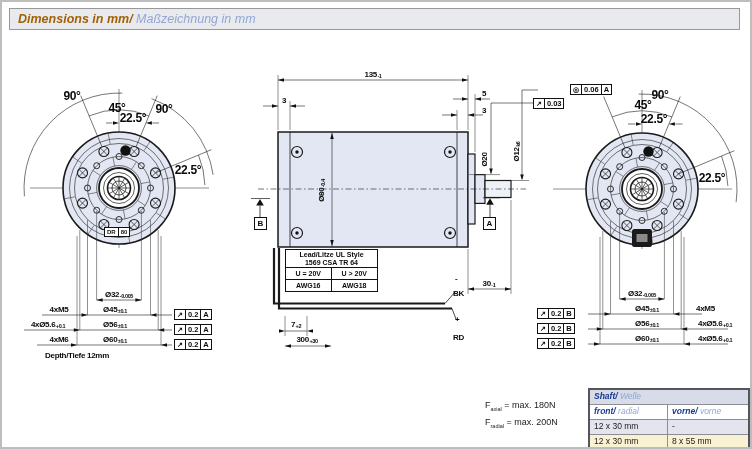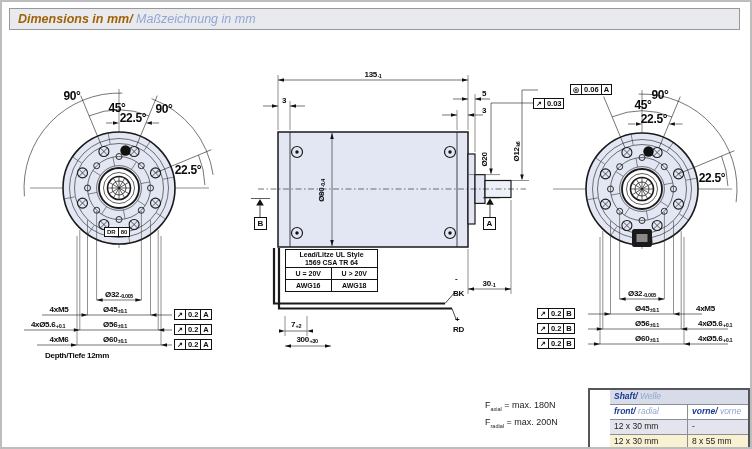--- a/index.html
+++ b/index.html
@@ -23,21 +23,21 @@
   .plate div:last-child{border-right:none;}
   .leadbox{position:absolute;left:283px;top:247px;width:93px;border:1px solid #111;background:#fff;font-size:7px;font-weight:bold;color:#0a0a0a;text-align:center;line-height:8px;box-sizing:border-box;}
   .leadbox .ttl{padding:1px 1px 0 1px;border-bottom:1px solid #111;}
   .leadrow{display:flex;}
   .leadrow div{width:50%;box-sizing:border-box;padding:2px 0 1px 0;}
   .leadrow div:first-child{border-right:1px solid #111;}
   .leadrow.mid div{border-bottom:1px solid #111;}
   .forces{position:absolute;left:483px;top:397px;font-size:9px;color:#222;line-height:13px;white-space:nowrap;}
   .forces sub{font-size:5.5px;}
   .shafttable{position:absolute;left:586px;top:386px;width:162px;border:2px solid #55565c;background:#fff;box-sizing:border-box;font-size:8.5px;color:#222;}
-  .strow{display:flex;border-top:1px solid #8d8d94;line-height:13px;height:14px;overflow:hidden;margin-left:20px;}
+  .strow{display:flex;border-top:1px solid #8d8d94;line-height:13px;height:14px;overflow:hidden;}
   .strow:first-child{border-top:none;}
   .stcell{padding:0 0 0 4px;box-sizing:border-box;}
   .stc1{width:78px;border-right:1px solid #8d8d94;}
   .stc2{flex:1;}
   .hdrow{background:#d7dce8;}
   .lavrow{background:#e4e4ee;}
   .yelrow{background:#f8f2d2;}
   .itp{color:#16398f;font-weight:bold;font-style:italic;}
   .its{color:#92a7d3;font-style:italic;}
 </style>
@@ -445,21 +445,21 @@
       <div>U &gt; 20V</div>
     </div>
     <div class="leadrow">
       <div>AWG16</div>
       <div>AWG18</div>
     </div>
   </div>
   <span class="lbl" style="left:453px;top:272px;">-</span>
   <span class="lbl" style="left:451px;top:287px;">BK</span>
   <span class="lbl" style="left:453px;top:313px;">+</span>
-  <span class="lbl" style="left:451px;top:323px;">RD</span>
+  <span class="lbl" style="left:451px;top:331px;">RD</span>
 
   <span class="lbl ang c" style="left:658px;top:89px;">90°</span>
   <span class="lbl ang c" style="left:641px;top:99px;">45°</span>
   <span class="lbl ang c" style="left:652px;top:113px;">22.5°</span>
   <span class="lbl ang c" style="left:710px;top:172px;">22.5°</span>
   <span class="lbl c" style="left:640px;top:287px;"><span>Ø32</span><span class="tol">-0.005</span></span>
   <span class="lbl c" style="left:645px;top:302px;"><span>Ø45</span><span class="tol">±0.1</span></span>
   <span class="lbl c" style="left:645px;top:317px;"><span>Ø56</span><span class="tol">±0.1</span></span>
   <span class="lbl c" style="left:645px;top:332px;"><span>Ø60</span><span class="tol">±0.1</span></span>
   <span class="lbl" style="left:694px;top:302px;">4xM5</span>

